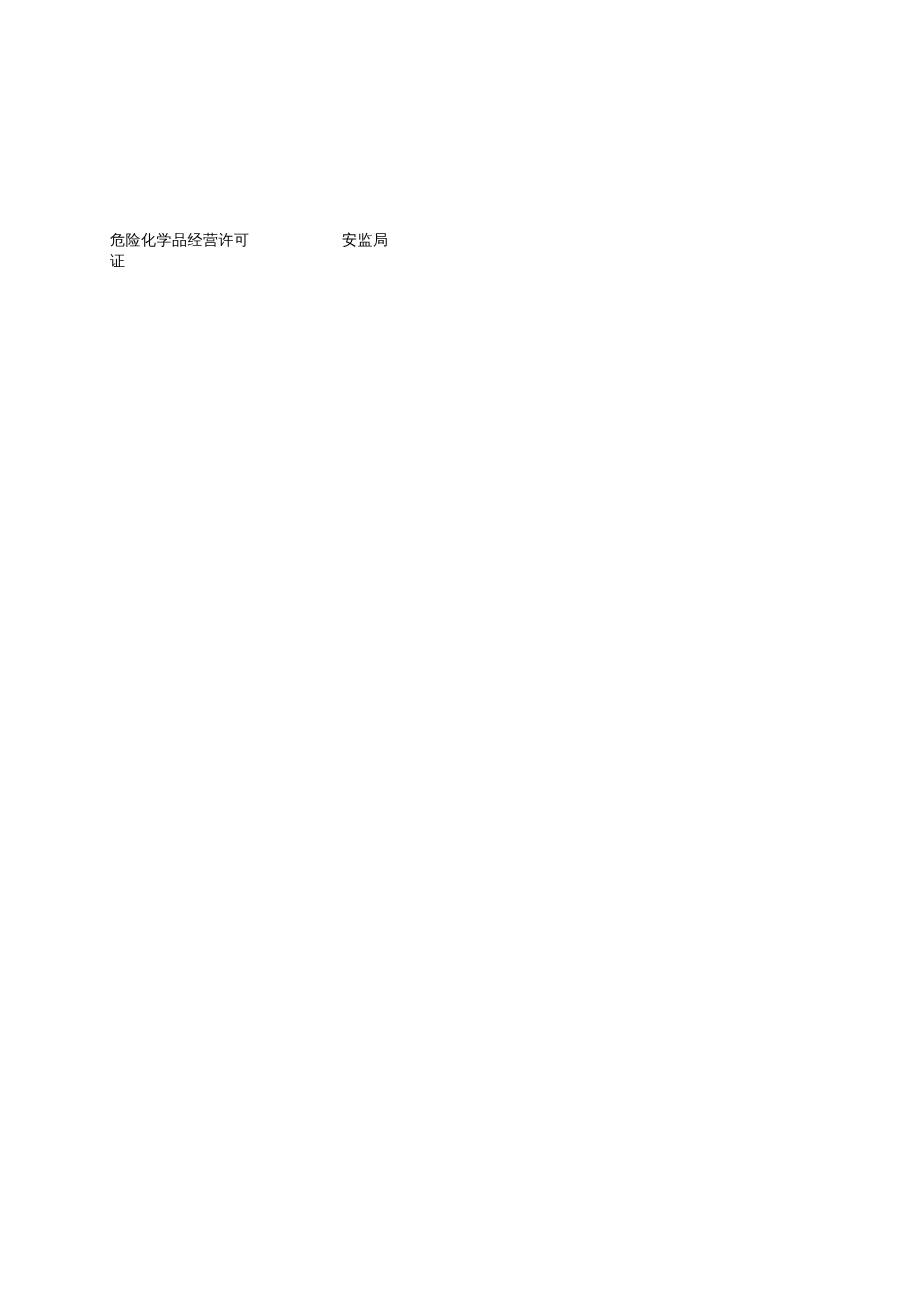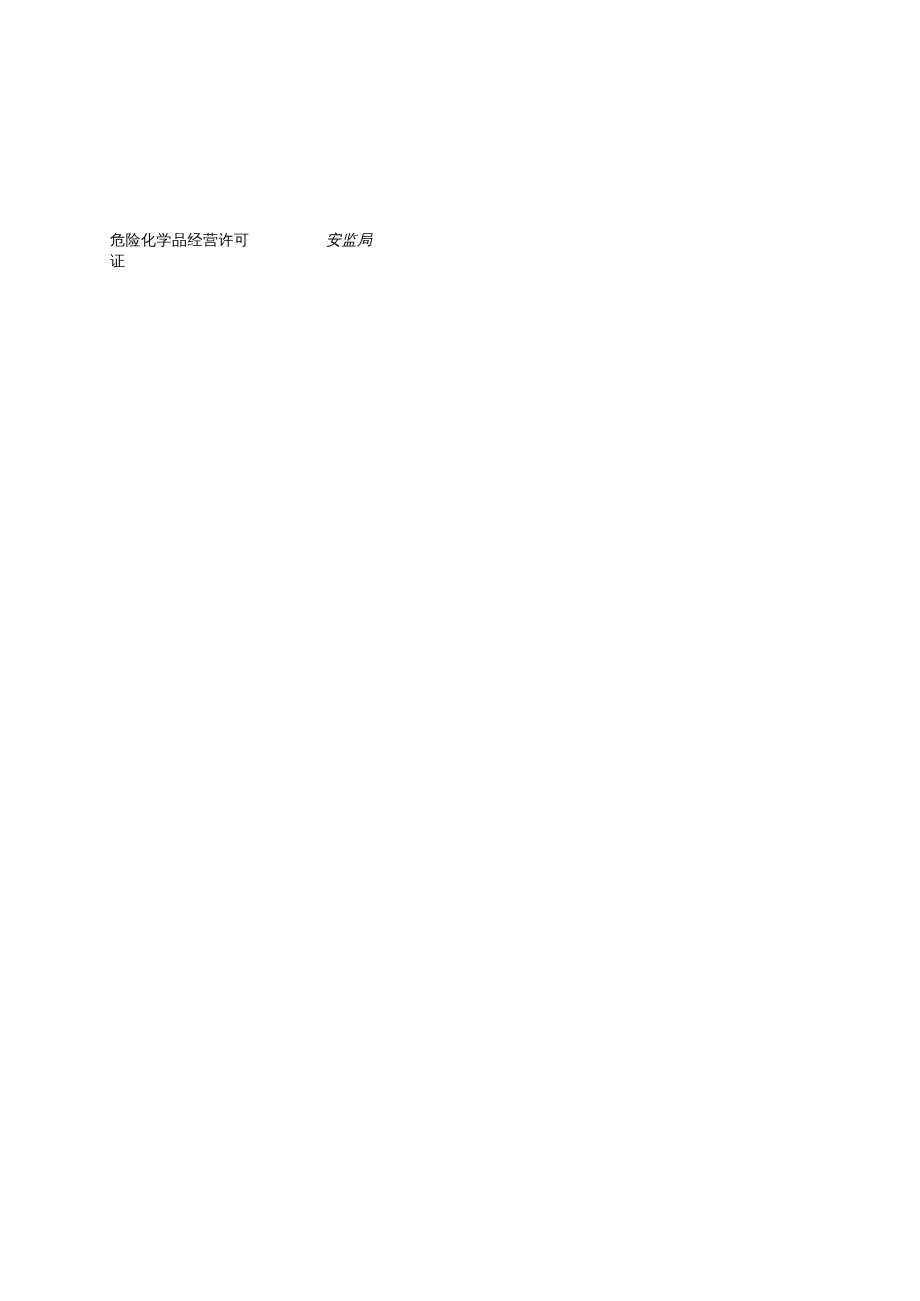--- a/index.html
+++ b/index.html
@@ -1,19 +1,18 @@
 <!DOCTYPE html>
 <html><head>
   <meta charset="utf-8">
   <style>
     * {
       margin: 0;
       padding: 0;
       box-sizing: border-box;
-      gap: 40px;
     }
     body {
       width: 920px;
       height: 1301px;
       background: #ffffff;
       font-family: "SimSun", "宋体", serif;
       font-size: 15px;
       color: #000000;
       position: relative;
     }
@@ -23,24 +22,23 @@
       left: 110px;
       display: flex;
       align-items: flex-start;
     }
     .permit-name {
       width: 140px;
       line-height: 1.4;
       letter-spacing: 0.5px;
     }
     .agency-name {
-      margin-left: 36px;
+      margin-left: 92px;
       line-height: 1.4;
       letter-spacing: 0.5px;
-      font-style: italic;
     }
   </style>
 </head>
 <body>
 
 <div class="content-row">
   <div class="permit-name">危险化学品经营许可证</div>
   <div class="agency-name">安监局</div>
 </div>
 

